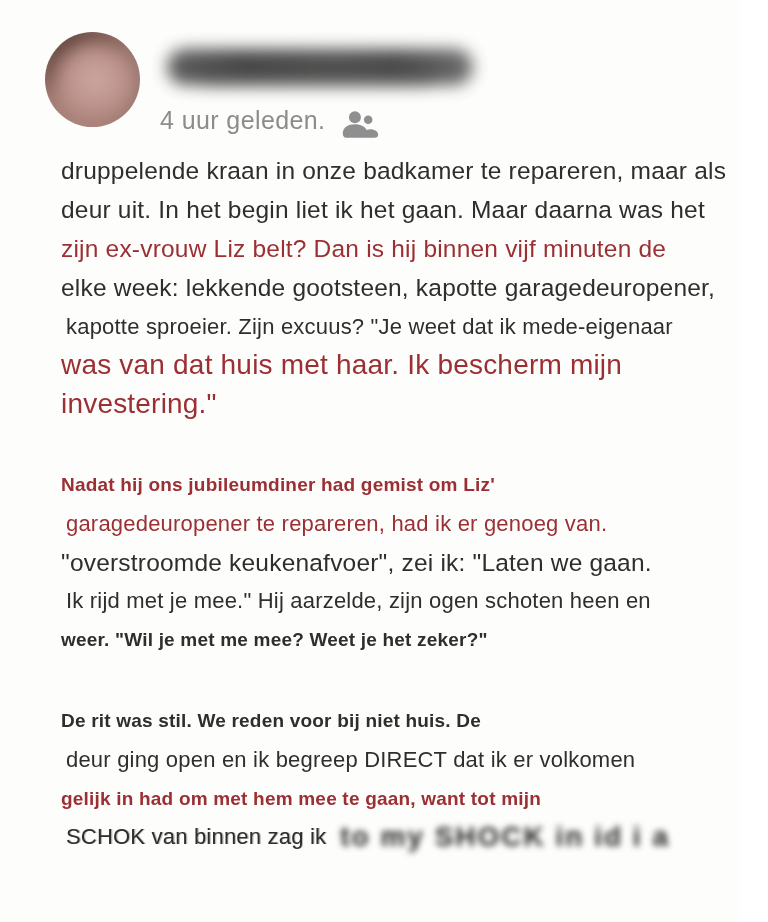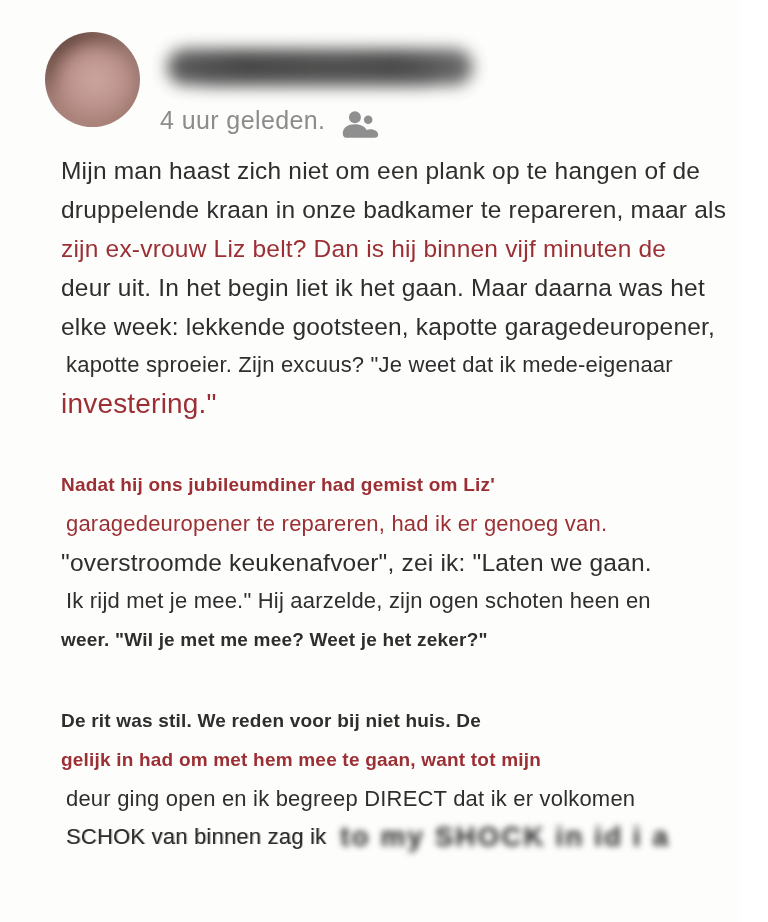--- a/index.html
+++ b/index.html
@@ -116,36 +116,36 @@
   <svg class="friends-icon" viewBox="0 0 38 28" xmlns="http://www.w3.org/2000/svg">
     <g fill="#8f8f8f">
       <circle cx="13.5" cy="7" r="5.4"></circle>
       <circle cx="25.5" cy="9.2" r="3.9"></circle>
       <path d="M2.5 21.5 c0-5.4 5.1-8.2 11-8.2 c5.4 0 9.4 2.2 10.6 5.3 c0.9-0.5 2.1-0.8 3.4-0.8 c3.9 0 7 2.1 7 5 c0 1.6-1.2 2.7-3.1 2.7 l-25.8 0 c-1.9 0-3.1-1.4-3.1-4 z"></path>
     </g>
   </svg>
 
   <div class="post-body">
       <div class="line s-md">
-        <span>Mijn man haast zich niet om een plank op te hangen of de</span>
+        <span>druppelende kraan in onze badkamer te repareren, maar als</span>
       </div>
       <div class="line s-md">
-        <span>druppelende kraan in onze badkamer te repareren, maar als</span>
+        <span>deur uit. In het begin liet ik het gaan. Maar daarna was het</span>
       </div>
       <div class="line s-md c-red">
         <span>zijn ex-vrouw Liz belt? Dan is hij binnen vijf minuten de</span>
-      </div>
-      <div class="line s-md">
-        <span>deur uit. In het begin liet ik het gaan. Maar daarna was het</span>
       </div>
       <div class="line s-md">
         <span>elke week: lekkende gootsteen, kapotte garagedeuropener,</span>
       </div>
       <div class="line s-sm">
         <span>kapotte sproeier. Zijn excuus? "Je weet dat ik mede-eigenaar</span>
+      </div>
+      <div class="line s-xl c-red">
+        <span>was van dat huis met haar. Ik bescherm mijn</span>
       </div>
       <div class="line s-xl c-red">
         <span>investering."</span>
       </div>
       <div class="line s-lg c-red gap">
         <span>Nadat hij ons jubileumdiner had gemist om Liz'</span>
       </div>
       <div class="line s-sm c-red">
         <span>garagedeuropener te repareren, had ik er genoeg van.</span>
       </div>
@@ -154,25 +154,25 @@
       </div>
       <div class="line s-sm">
         <span>Ik rijd met je mee." Hij aarzelde, zijn ogen schoten heen en</span>
       </div>
       <div class="line s-lg">
         <span>weer. "Wil je met me mee? Weet je het zeker?"</span>
       </div>
       <div class="line s-lg gap">
         <span>De rit was stil. We reden voor bij niet huis. De</span>
       </div>
+      <div class="line s-sm">
+        <span>deur ging open en ik begreep DIRECT dat ik er volkomen</span>
+      </div>
       <div class="line s-lg c-red">
         <span>gelijk in had om met hem mee te gaan, want tot mijn</span>
-      </div>
-      <div class="line s-sm">
-        <span>deur ging open en ik begreep DIRECT dat ik er volkomen</span>
       </div>
       <div class="line s-sm">
         <span class="ghost-text">SCHOK van binnen zag ik</span>
         <span class="blur-tail">to my SHOCK in id i  a</span>
       </div>
     </div>
 
 </div>
 
 </body></html>

